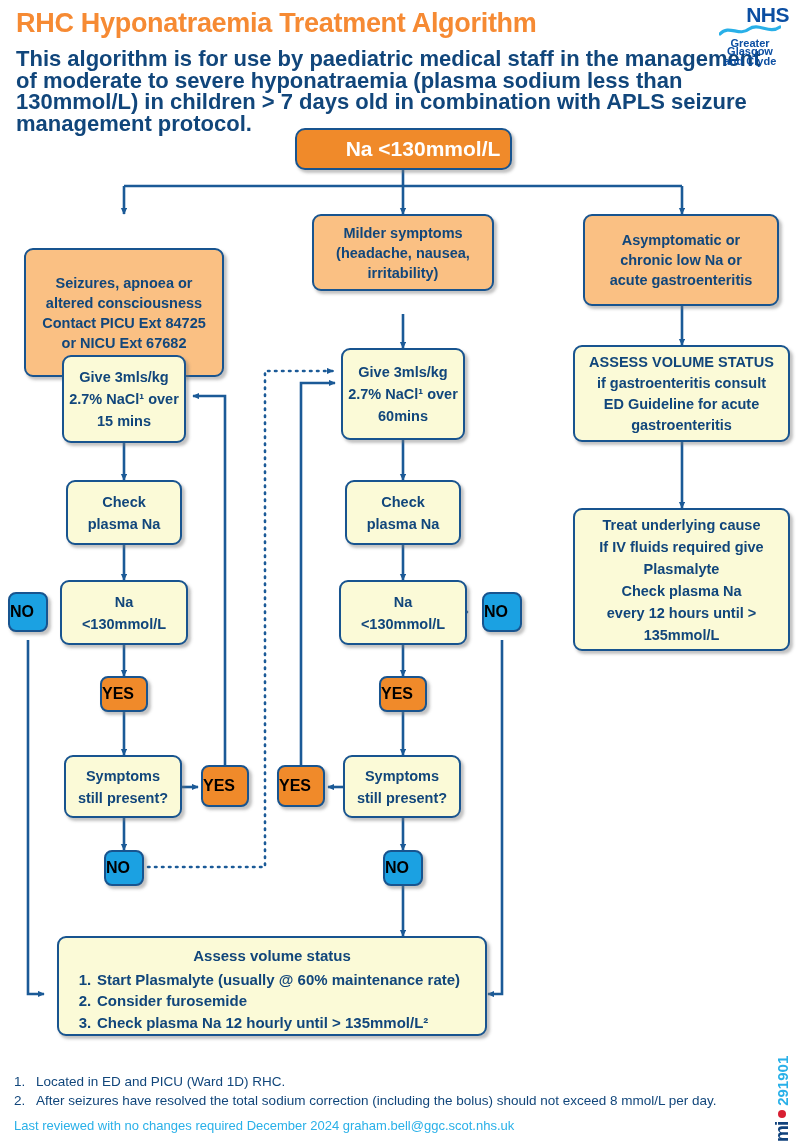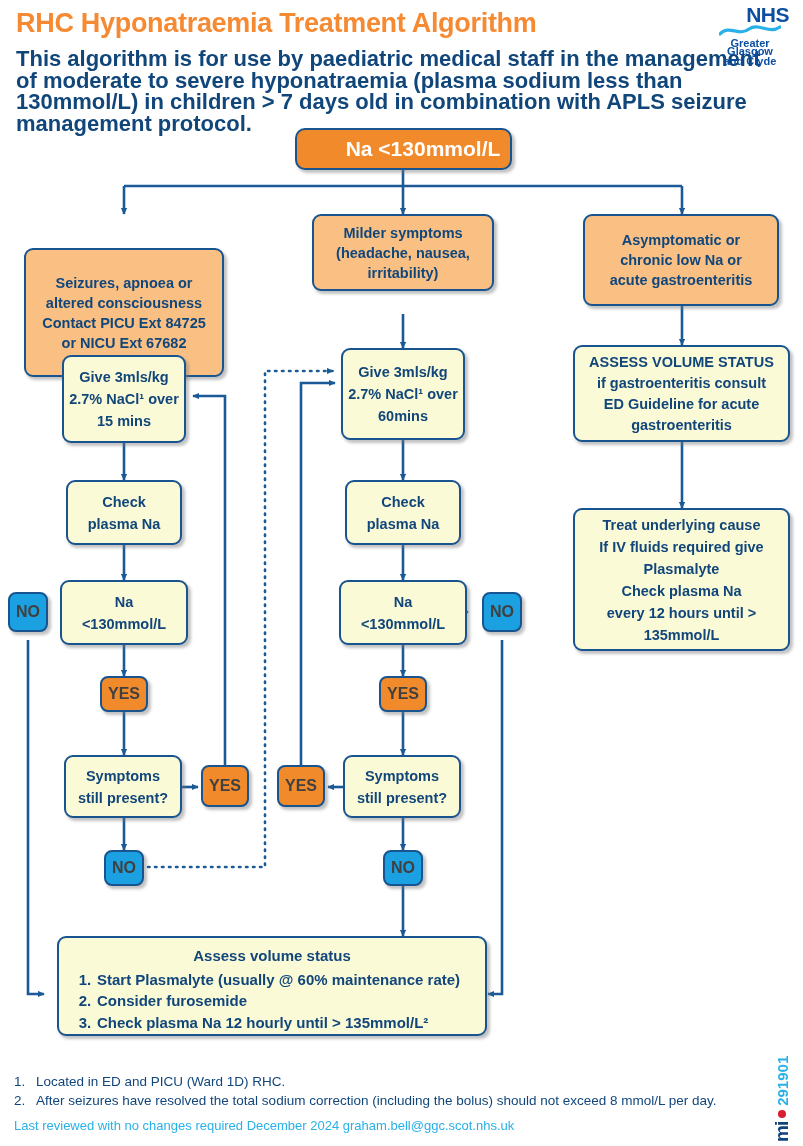--- a/index.html
+++ b/index.html
@@ -42,22 +42,22 @@
     padding:2px 4px;
   }
   .node .txt{width:100%;}
   .orange-head{background:#f08a2a;color:#ffffff;border-radius:10px;}
   .orange-soft{background:#fac083;color:#11467b;}
   .cream{background:#fbfad7;color:#11467b;}
 
   .badge{
     position:absolute;box-sizing:border-box;
     border:2.2px solid #18548f;border-radius:8px;
-    display:flex;align-items:center;justify-content:center;
-    font-weight:bold;color:#404040;font-size:16px;
+    display:flex;align-items:center;justify-content:flex-start;
+    font-weight:bold;color:#000000;font-size:16px;
     box-shadow:2.5px 3px 3px rgba(120,120,120,0.45);
   }
   .badge-no{background:#1ba1e2;}
   .badge-yes{background:#f08a2a;}
 
   
   #wires{position:absolute;left:0;top:0;width:803px;height:1146px;pointer-events:none;}
 
   
   #foot{

